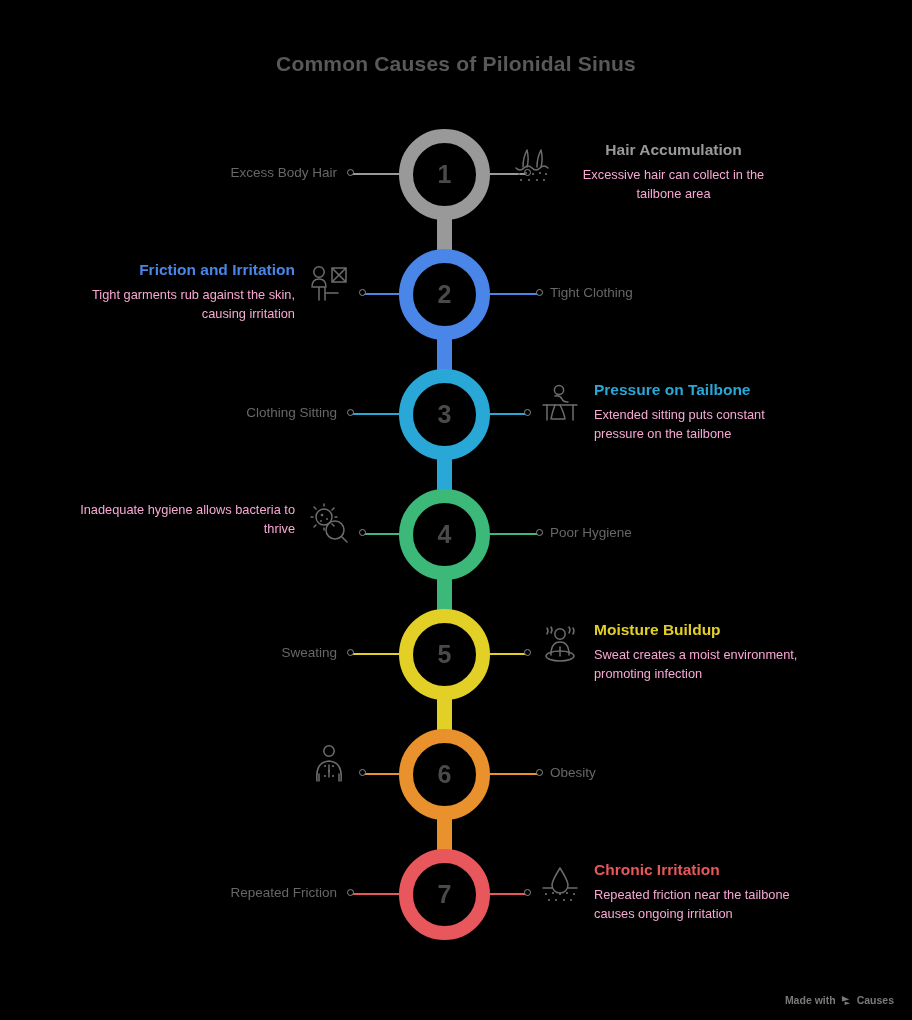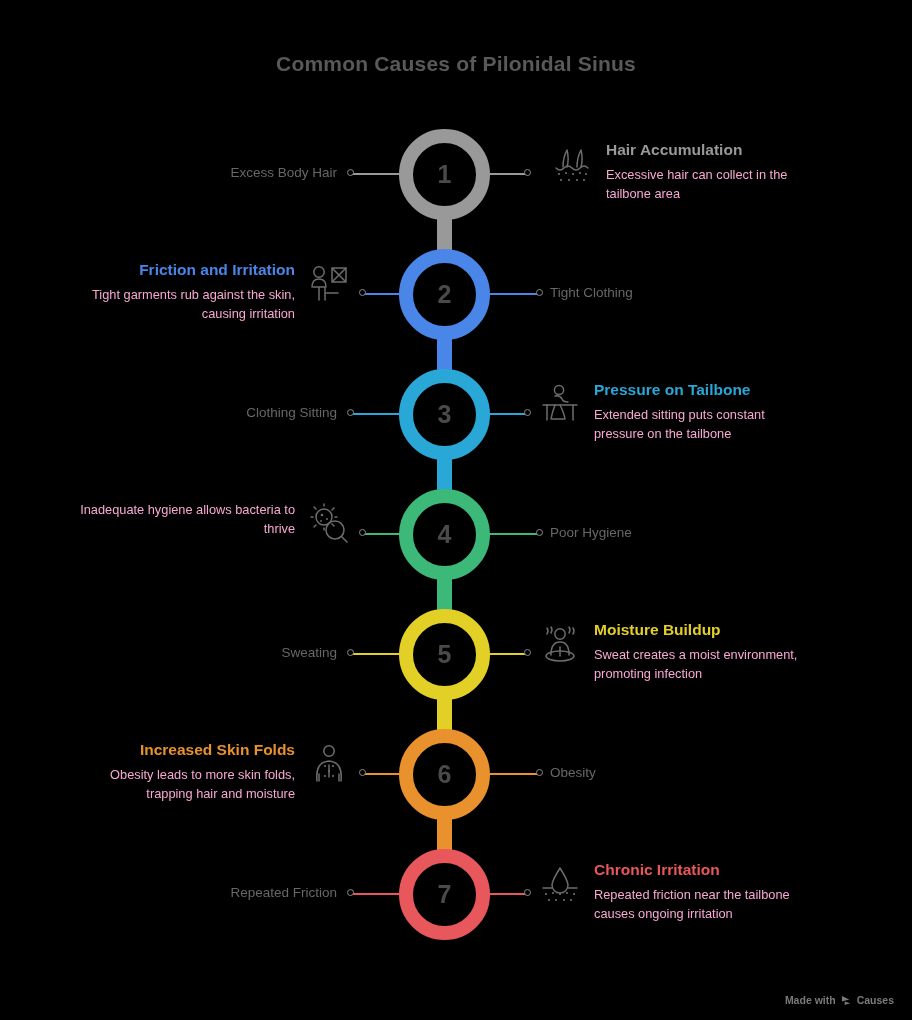--- a/index.html
+++ b/index.html
@@ -86,21 +86,21 @@
         <span class="ring" style="border-color:#999999"></span>
         <span class="num">1</span>
       </div>
       <div class="conn" style="top: 173px; background: rgb(153, 153, 153); width: 52px; left: 351px;"></div>
       <div class="dot" style="top: 169px; border-color: rgb(138, 138, 138); left: 347px;"></div>
       <div class="side left" style="top: 165px; right: 575px;">
         <div class="plain-label">Excess Body Hair</div>
       </div>
       <div class="conn" style="top: 173px; background: rgb(153, 153, 153); width: 40px; left: 486px;"></div>
       <div class="dot" style="top: 169px; left: 524px;"></div>
-      <div class="side right" style="top: 141px; left: 550px;">
+      <div class="side right" style="top: 141px; left: 510px; text-align: center;">
         <div class="rich right">
           <span class="ico">
             <svg viewBox="0 0 44 44">
               <path fill="none" stroke="#6d6d6d" stroke-width="1.5" stroke-linecap="round" stroke-linejoin="round" d="M13 24 C13 14 16 9 17 7 C18 11 19 17 17 24"></path>
               <path fill="none" stroke="#6d6d6d" stroke-width="1.5" stroke-linecap="round" stroke-linejoin="round" d="M27 24 C27 14 30 9 31 7 C32 11 33 17 31 24"></path>
               <path fill="none" stroke="#6d6d6d" stroke-width="1.5" stroke-linecap="round" stroke-linejoin="round" d="M6 25 q4 4 8 0 q4-4 8 0 q4 4 8 0 q4-4 8 0"></path>
               <g fill="#6d6d6d">
                 <circle cx="9" cy="31" r="1.1"></circle>
                 <circle cx="16" cy="30" r="1.1"></circle>
                 <circle cx="23" cy="31" r="1.1"></circle>
@@ -243,24 +243,20 @@
       </div>
       <div class="conn" style="top: 773px; background: rgb(232, 145, 45); width: 52px; left: 486px;"></div>
       <div class="dot" style="top: 769px; border-color: rgb(138, 138, 138); left: 536px;"></div>
       <div class="side right" style="top: 765px; left: 550px;">
         <div class="plain-label">Obesity</div>
       </div>
       <div class="conn" style="top: 773px; background: rgb(232, 145, 45); width: 40px; left: 363px;"></div>
       <div class="dot" style="top: 769px; left: 359px;"></div>
       <div class="side left" style="top: 741px; right: 561px;">
         <div class="rich left">
-          <span class="txt">
-            <div class="heading" style="color:#e8912d">Increased Skin Folds</div>
-            <div class="desc">Obesity leads to more skin folds, trapping hair and moisture</div>
-          </span>
           <span class="ico">
             <svg viewBox="0 0 44 44">
               <circle fill="none" stroke="#6d6d6d" stroke-width="1.5" stroke-linecap="round" stroke-linejoin="round" cx="22" cy="8" r="5.2"></circle>
               <path fill="none" stroke="#6d6d6d" stroke-width="1.5" stroke-linecap="round" stroke-linejoin="round" d="M10 38 q-2-19 12-20 q14 1 12 20"></path>
               <path fill="none" stroke="#6d6d6d" stroke-width="1.5" stroke-linecap="round" stroke-linejoin="round" d="M12 38 v-7 M32 38 v-7"></path>
               <g fill="#6d6d6d">
                 <circle cx="18" cy="23" r="1.1"></circle>
                 <circle cx="26" cy="23" r="1.1"></circle>
                 <circle cx="22" cy="28" r="1.1"></circle>
                 <circle cx="18" cy="33" r="1.1"></circle>

